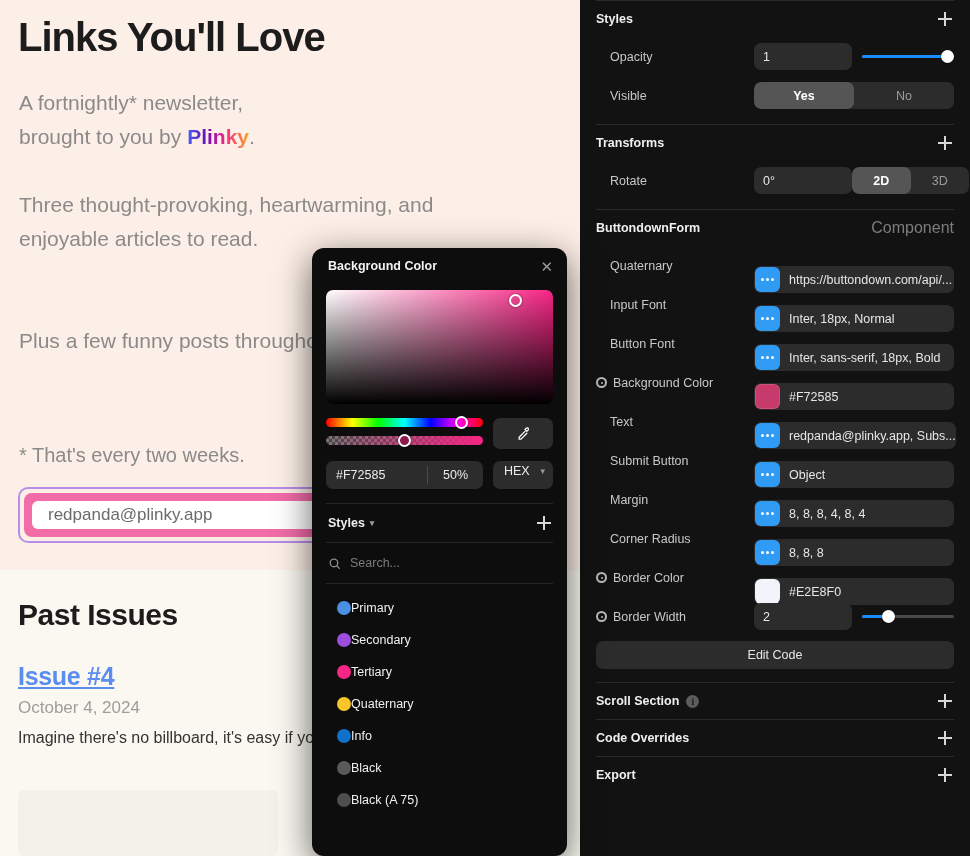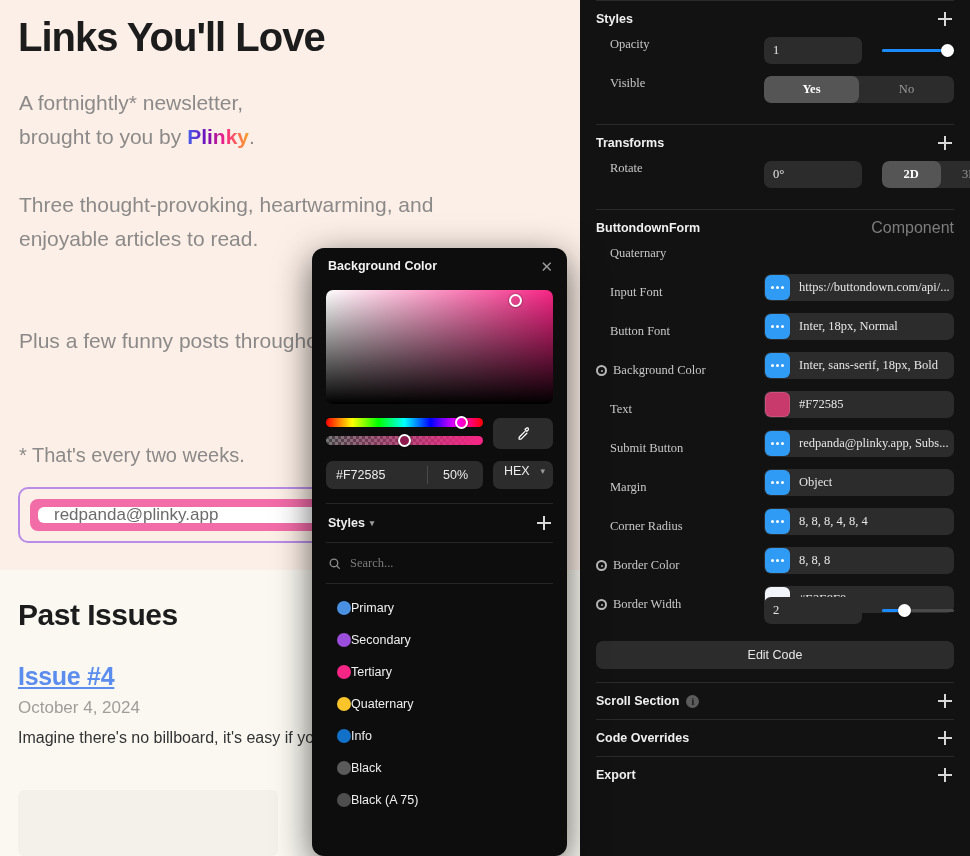--- a/index.html
+++ b/index.html
@@ -49,21 +49,21 @@
     position: absolute; left: 19px; top: 440px;
     font-size: 20px; color: #8c8a88; line-height: 30px;
   }
 
   
   .form-wrap {
     position: absolute; left: 18px; top: 487px;
     width: 420px; height: 56px;
     border: 2px solid #b98ce8;
     border-radius: 10px;
-    padding: 10px;
+    padding: 4px;
   }
   .form-inner {
     width: 100%; height: 100%;
     background: #f26ca8;
     border-radius: 8px;
     padding: 8px 4px 8px 8px;
     display: flex; align-items: center;
   }
   .email-input {
     flex: 1; height: 100%;
@@ -129,22 +129,22 @@
 
   .info-dot {
     width: 13px; height: 13px; border-radius: 50%;
     background: #5c5c5c; color: #1a1a1a;
     font-size: 10px; font-weight: 700;
     display: inline-flex; align-items: center; justify-content: center;
     font-family: "Liberation Serif", serif;
   }
 
   .row {
-    display: flex; align-items: flex-start;
-    padding: 0 16px; height: 39px; gap: 10px; font-family: Liberation Serif, serif;
+    display: flex; align-items: center;
+    padding: 0 16px; height: 39px; gap: 0;
   }
   .row .label {
     width: 158px; flex: 0 0 158px;
     font-size: 12.5px; color: #c8c8c8;
     display: flex; align-items: center; gap: 6px;
     padding-left: 14px;
   }
   .row .label.has-icon { padding-left: 0px; }
   .gear {
     width: 11px; height: 11px; border-radius: 50%;
@@ -277,21 +277,21 @@
     height: 38px; display: flex; align-items: center; justify-content: space-between;
     padding: 0 14px 0 16px;
   }
   .styles-row .lbl { font-size: 12.5px; font-weight: 700; display: flex; align-items: center; gap: 5px; }
   .search-row {
     height: 40px; display: flex; align-items: center; gap: 9px; padding: 0 16px;
   }
   .search-input {
     background: transparent; border: none; outline: none;
     font-size: 12.5px; color: #cfcfcf; flex: 1;
-    font-family: Liberation Serif, serif;
+    font-family: Liberation Sans, sans-serif;
   }
   .search-input::placeholder { color: #7b7b7b; }
   .style-list { padding-top: 8px; }
   .style-item {
     height: 32px; display: flex; align-items: center; gap: 0;
     padding: 0 16px 0 25px; cursor: pointer;
   }
   .style-dot { width: 14px; height: 14px; border-radius: 50%; flex: 0 0 14px; }
   .style-name { font-size: 12.5px; color: #efefef; }
 </style>

